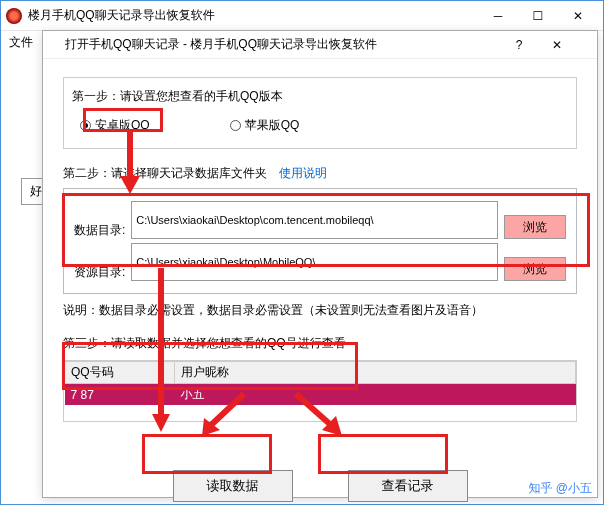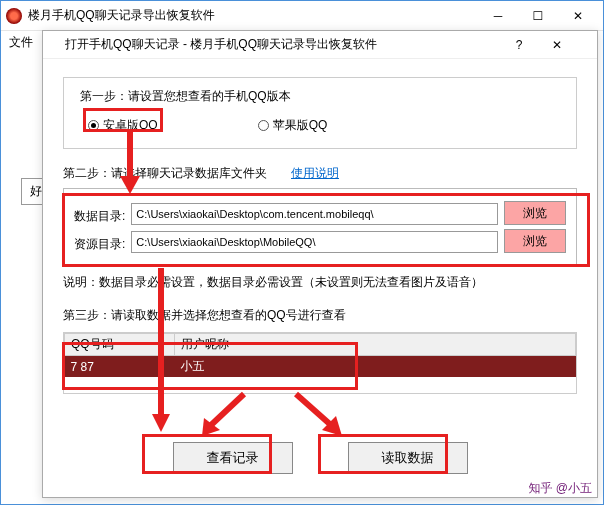--- a/index.html
+++ b/index.html
@@ -20,57 +20,57 @@
     
     
     .dialog { position: absolute; left: 42px; top: 30px; width: 556px; height: 468px; background: #fff; border: 1px solid #aaa; box-shadow: 0 2px 10px rgba(0,0,0,.15); z-index: 10; }
     .dlg-titlebar { height: 28px; display: flex; align-items: center; padding: 0 22px; border-bottom: 1px solid #eee; }
     .dlg-titlebar .title { flex: 1; font-size: 12px; }
     .dlg-controls { display: flex; gap: 14px; padding-right:6px;}
     .dlg-btn { width: 24px; display:flex; justify-content:center; cursor: default; }
     
     .dlg-body { padding: 18px 20px 10px 20px; }
     
-    .step1 { border: 1px solid #ccc; padding: 10px 12px 14px 16px; margin-bottom: 16px; }
+    .step1 { border: 1px solid #ccc; padding: 10px 12px 14px 8px; margin-bottom: 16px; }
     .step-label { font-size: 12px; margin-bottom: 12px; }
-    .radio-row { display: flex; gap: 100px; padding-left: 8px; }
+    .radio-row { display: flex; gap: 80px; padding-left: 8px; }
     .radio-item { display: flex; align-items: center; gap: 4px; cursor: default; }
     .radio-circle { width: 11px; height: 11px; border: 1px solid #555; border-radius: 50%; display: inline-flex; align-items: center; justify-content: center; }
     .radio-dot { width: 5px; height: 5px; background: #000; border-radius: 50%; }
     
     .step2-row { display: flex; align-items: center; margin-bottom: 6px; }
     .step2-row .step-label { margin-bottom: 0; }
-    .link { color: #0066cc; text-decoration: underline; margin-left: 24px; cursor: default; }
+    .link { color: #0066cc; margin-left: 12px; cursor: default; }
     
     .path-group { border: 1px solid #bbb; padding: 8px 10px; margin-bottom: 8px; }
     .path-row { display: flex; align-items: flex-end; gap: 6px; margin: 4px 0; }
     .path-label { font-size: 12px; white-space: nowrap; }
-    .path-input { flex: 1; height: 22px; border: 1px solid #999; padding: 0 4px; font-size: 11px; background:#fff; }
+    .path-input { flex: 1; height: 38px; border: 1px solid #999; padding: 0 4px; font-size: 11px; background:#fff; }
     .browse-btn { width: 62px; height: 24px; border: 1px solid #999; background: #fca5a5; font-size: 12px; cursor: default; }
     
     .note { font-size: 12px; margin: 8px 0 16px 0; }
     
     .step3-label { font-size: 12px; margin-bottom: 8px; }
     .table-wrap { border: 1px solid #ccc; height: 62px; overflow: hidden; }
     table { width: 100%; border-collapse: collapse; font-size: 12px; }
     th { background: #f0f0f0; border: 1px solid #ccc; text-align: left; padding: 2px 6px; font-weight: normal; height: 20px; }
     th:first-child { width: 110px; }
     td { padding: 2px 6px; height: 18px; }
-    tr.sel td { background: #7f1d1d; color: #fff; }
+    tr.sel td { background: #be185d; color: #fff; }
     
     .btn-row { display: flex; justify-content: center; gap: 55px; margin-top: 48px; }
     .action-btn { width: 120px; height: 32px; border: 1px solid #888; background: #f0f0f0; font-size: 13px; cursor: default; }
     
     
     .anno { position: absolute; border: 3px solid #e62020; pointer-events: none; z-index: 50; }
     .arrow { position: absolute; z-index: 51; pointer-events: none; }
     .arrow svg polygon, .arrow svg path { fill: #e62020; }
     .arrow svg line { stroke: #e62020; stroke-width: 6; }
     
-    .watermark { position: absolute; right: 12px; bottom: 8px; color: #701a75; font-size: 12px; z-index: 100; }
+    .watermark { position: absolute; right: 12px; bottom: 8px; color: #3b82f6; font-size: 12px; z-index: 100; }
   </style>
 </head>
 <body>
 
 <div class="main-window">
   <div class="main-titlebar">
     <div class="icon"></div>
     <div class="title">楼月手机QQ聊天记录导出恢复软件</div>
     <div class="win-controls">
       <div class="win-btn">─</div>
@@ -143,22 +143,22 @@
         <tbody>
           <tr class="sel">
             <td>7        87</td>
             <td>小五</td>
           </tr>
         </tbody>
       </table>
     </div>
 
     <div class="btn-row">
+      <button class="action-btn">读取数据</button>
       <button class="action-btn">查看记录</button>
-      <button class="action-btn">读取数据</button>
     </div>
   </div>
 </div>
 
 <div class="anno" style="left:83px; top:108px; width:80px; height:24px;"></div>
 <div class="anno" style="left:62px; top:193px; width:528px; height:74px;"></div>
 <div class="anno" style="left:62px; top:342px; width:296px; height:48px;"></div>
 <div class="anno" style="left:142px; top:434px; width:130px; height:40px;"></div>
 <div class="anno" style="left:318px; top:434px; width:130px; height:40px;"></div>
 

